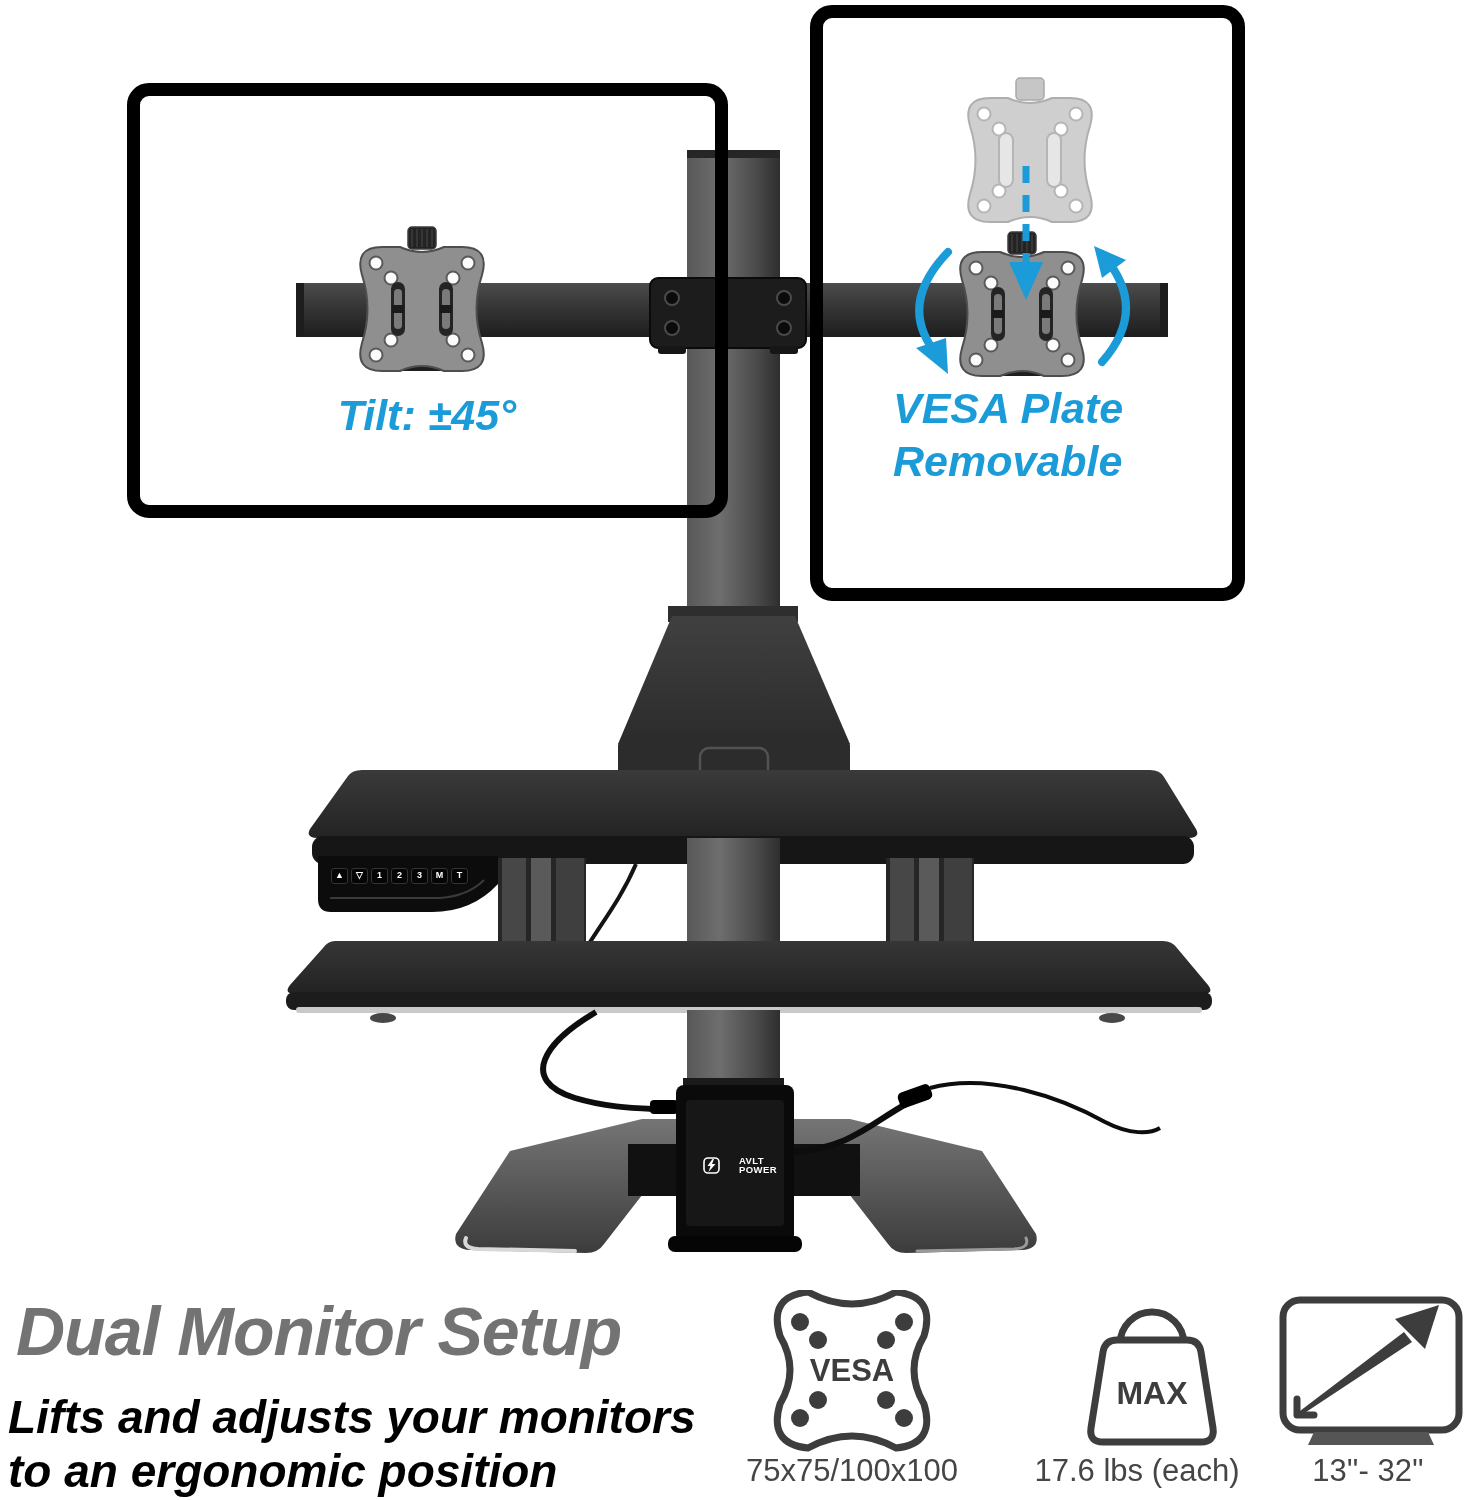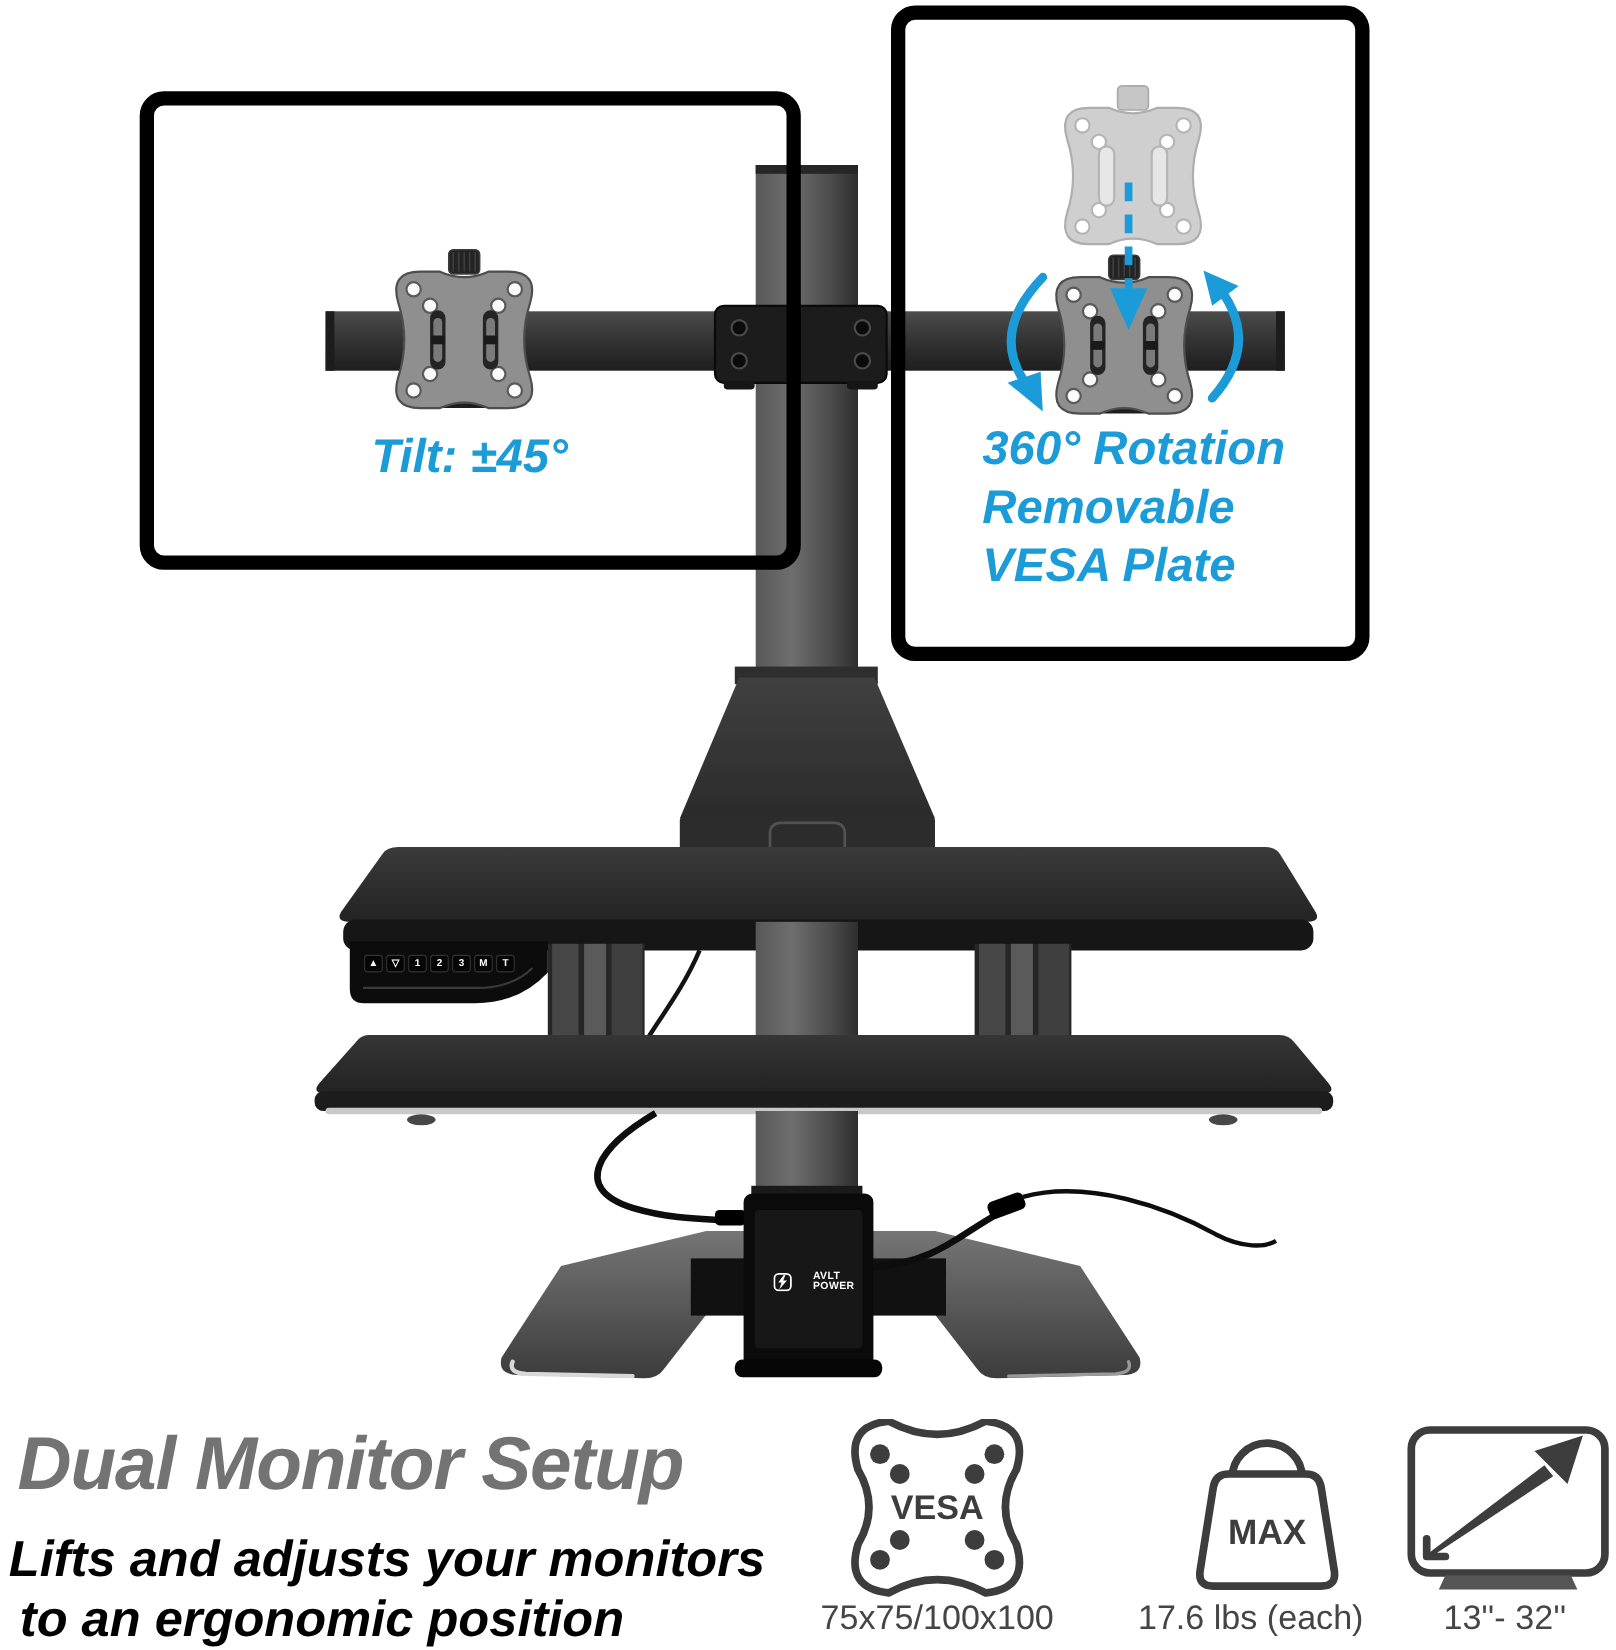--- a/index.html
+++ b/index.html
@@ -27,21 +27,21 @@
   .brick-logo .brand{display:flex;flex-direction:column;}
   .brick-logo .brand div{font-size:9.5px;font-weight:bold;color:#fff;line-height:9px;letter-spacing:.4px;}
   .headline{
     position:absolute;left:16px;top:1292px;width:700px;color:#737373;
     font-size:68px;font-weight:bold;font-style:italic;letter-spacing:-1px;white-space:nowrap;
   }
   .subline{
     position:absolute;left:8px;color:#000;font-size:46px;font-weight:bold;font-style:italic;white-space:nowrap;
   }
   .subline.l1{top:1390px;}
-  .subline.l2{top:1444px;margin-left:10px;}
+  .subline.l2{top:1444px;}
   .spec-group{position:absolute;width:200px;text-align:center;}
   .spec-group .icon-box{height:162px;display:flex;align-items:flex-start;justify-content:center;}
   .spec-label{
     position:absolute;top:1453px;width:240px;text-align:center;
     color:#454545;font-size:31px;font-weight:normal;white-space:nowrap;
   }
 </style>
 </head>
 <body>
 
@@ -241,23 +241,22 @@
     </g>
   </svg>
 
   <div class="outline-rect rect-left"></div>
   <div class="outline-rect rect-right"></div>
 
   <div class="blue-note note-tilt">
     <div>Tilt: ±45°</div>
   </div>
   <div class="blue-note note-rotation">
-    <div>360° Rotation</div>
+    <div>VESA Plate</div>
     <div>Removable</div>
-    <div>VESA Plate</div>
   </div>
 
   <div class="keypad-keys">
     <span class="key">▲</span>
     <span class="key">▽</span>
     <span class="key">1</span>
     <span class="key">2</span>
     <span class="key">3</span>
     <span class="key">M</span>
     <span class="key">T</span>

